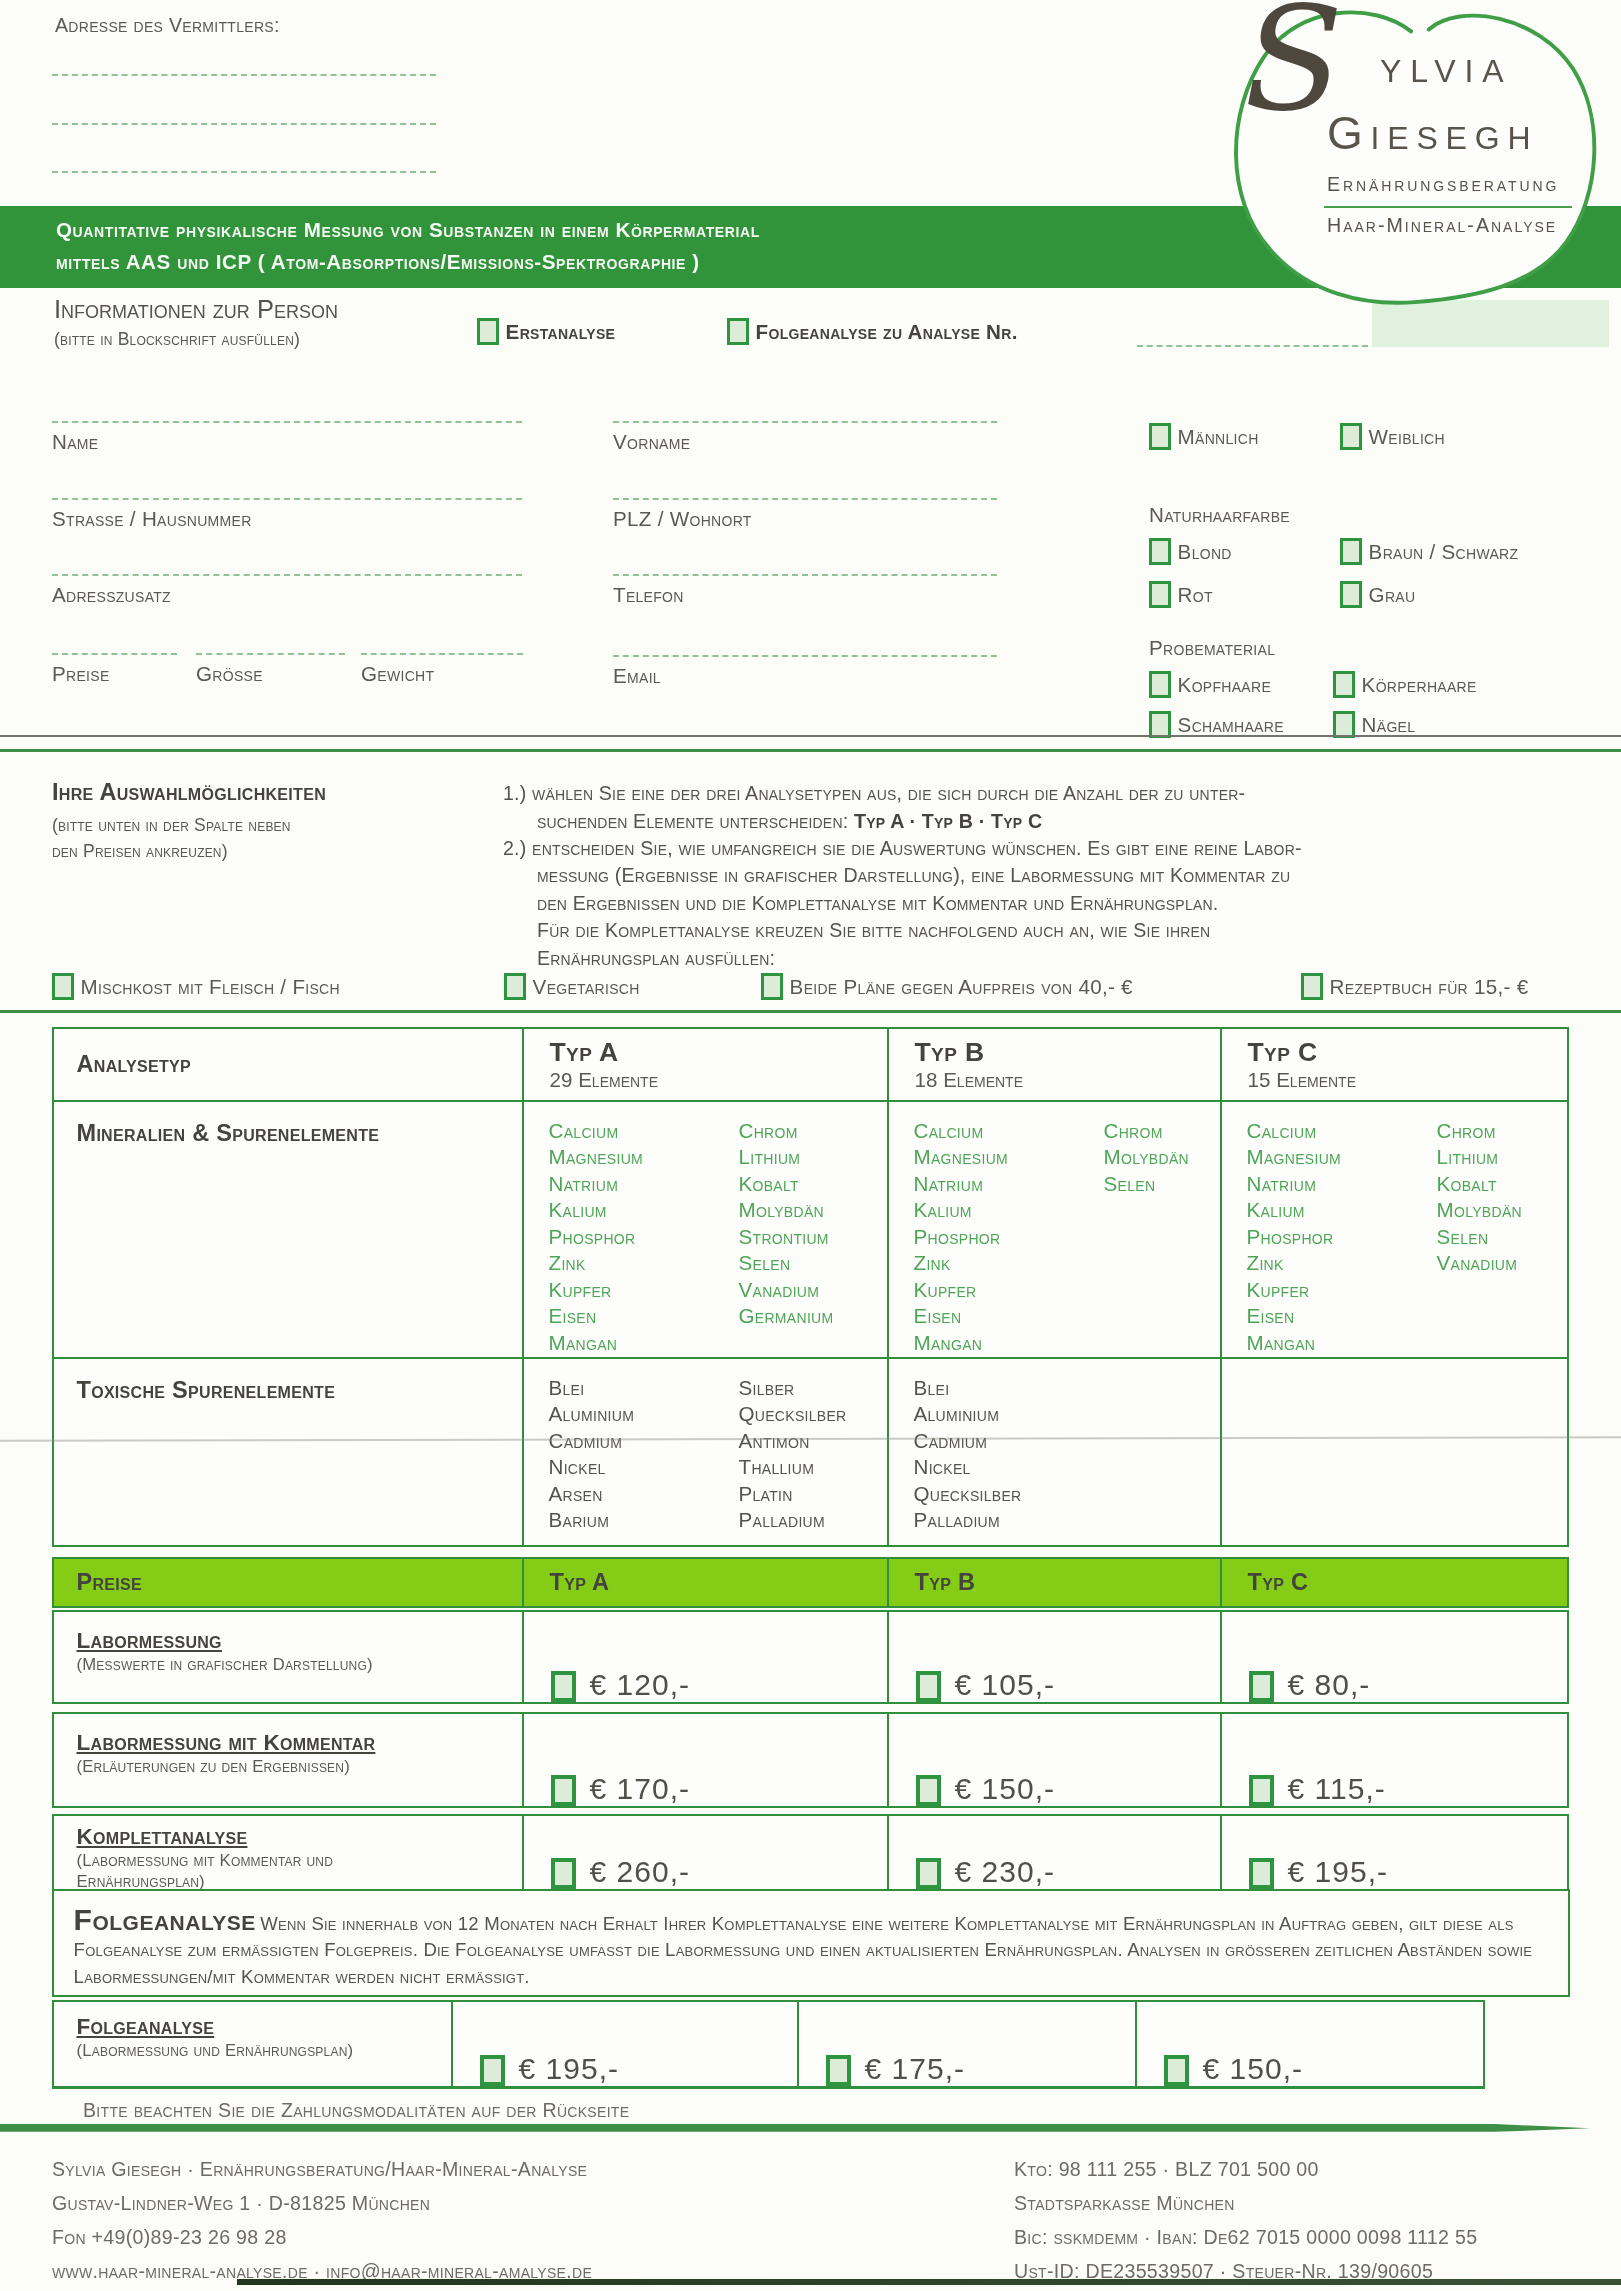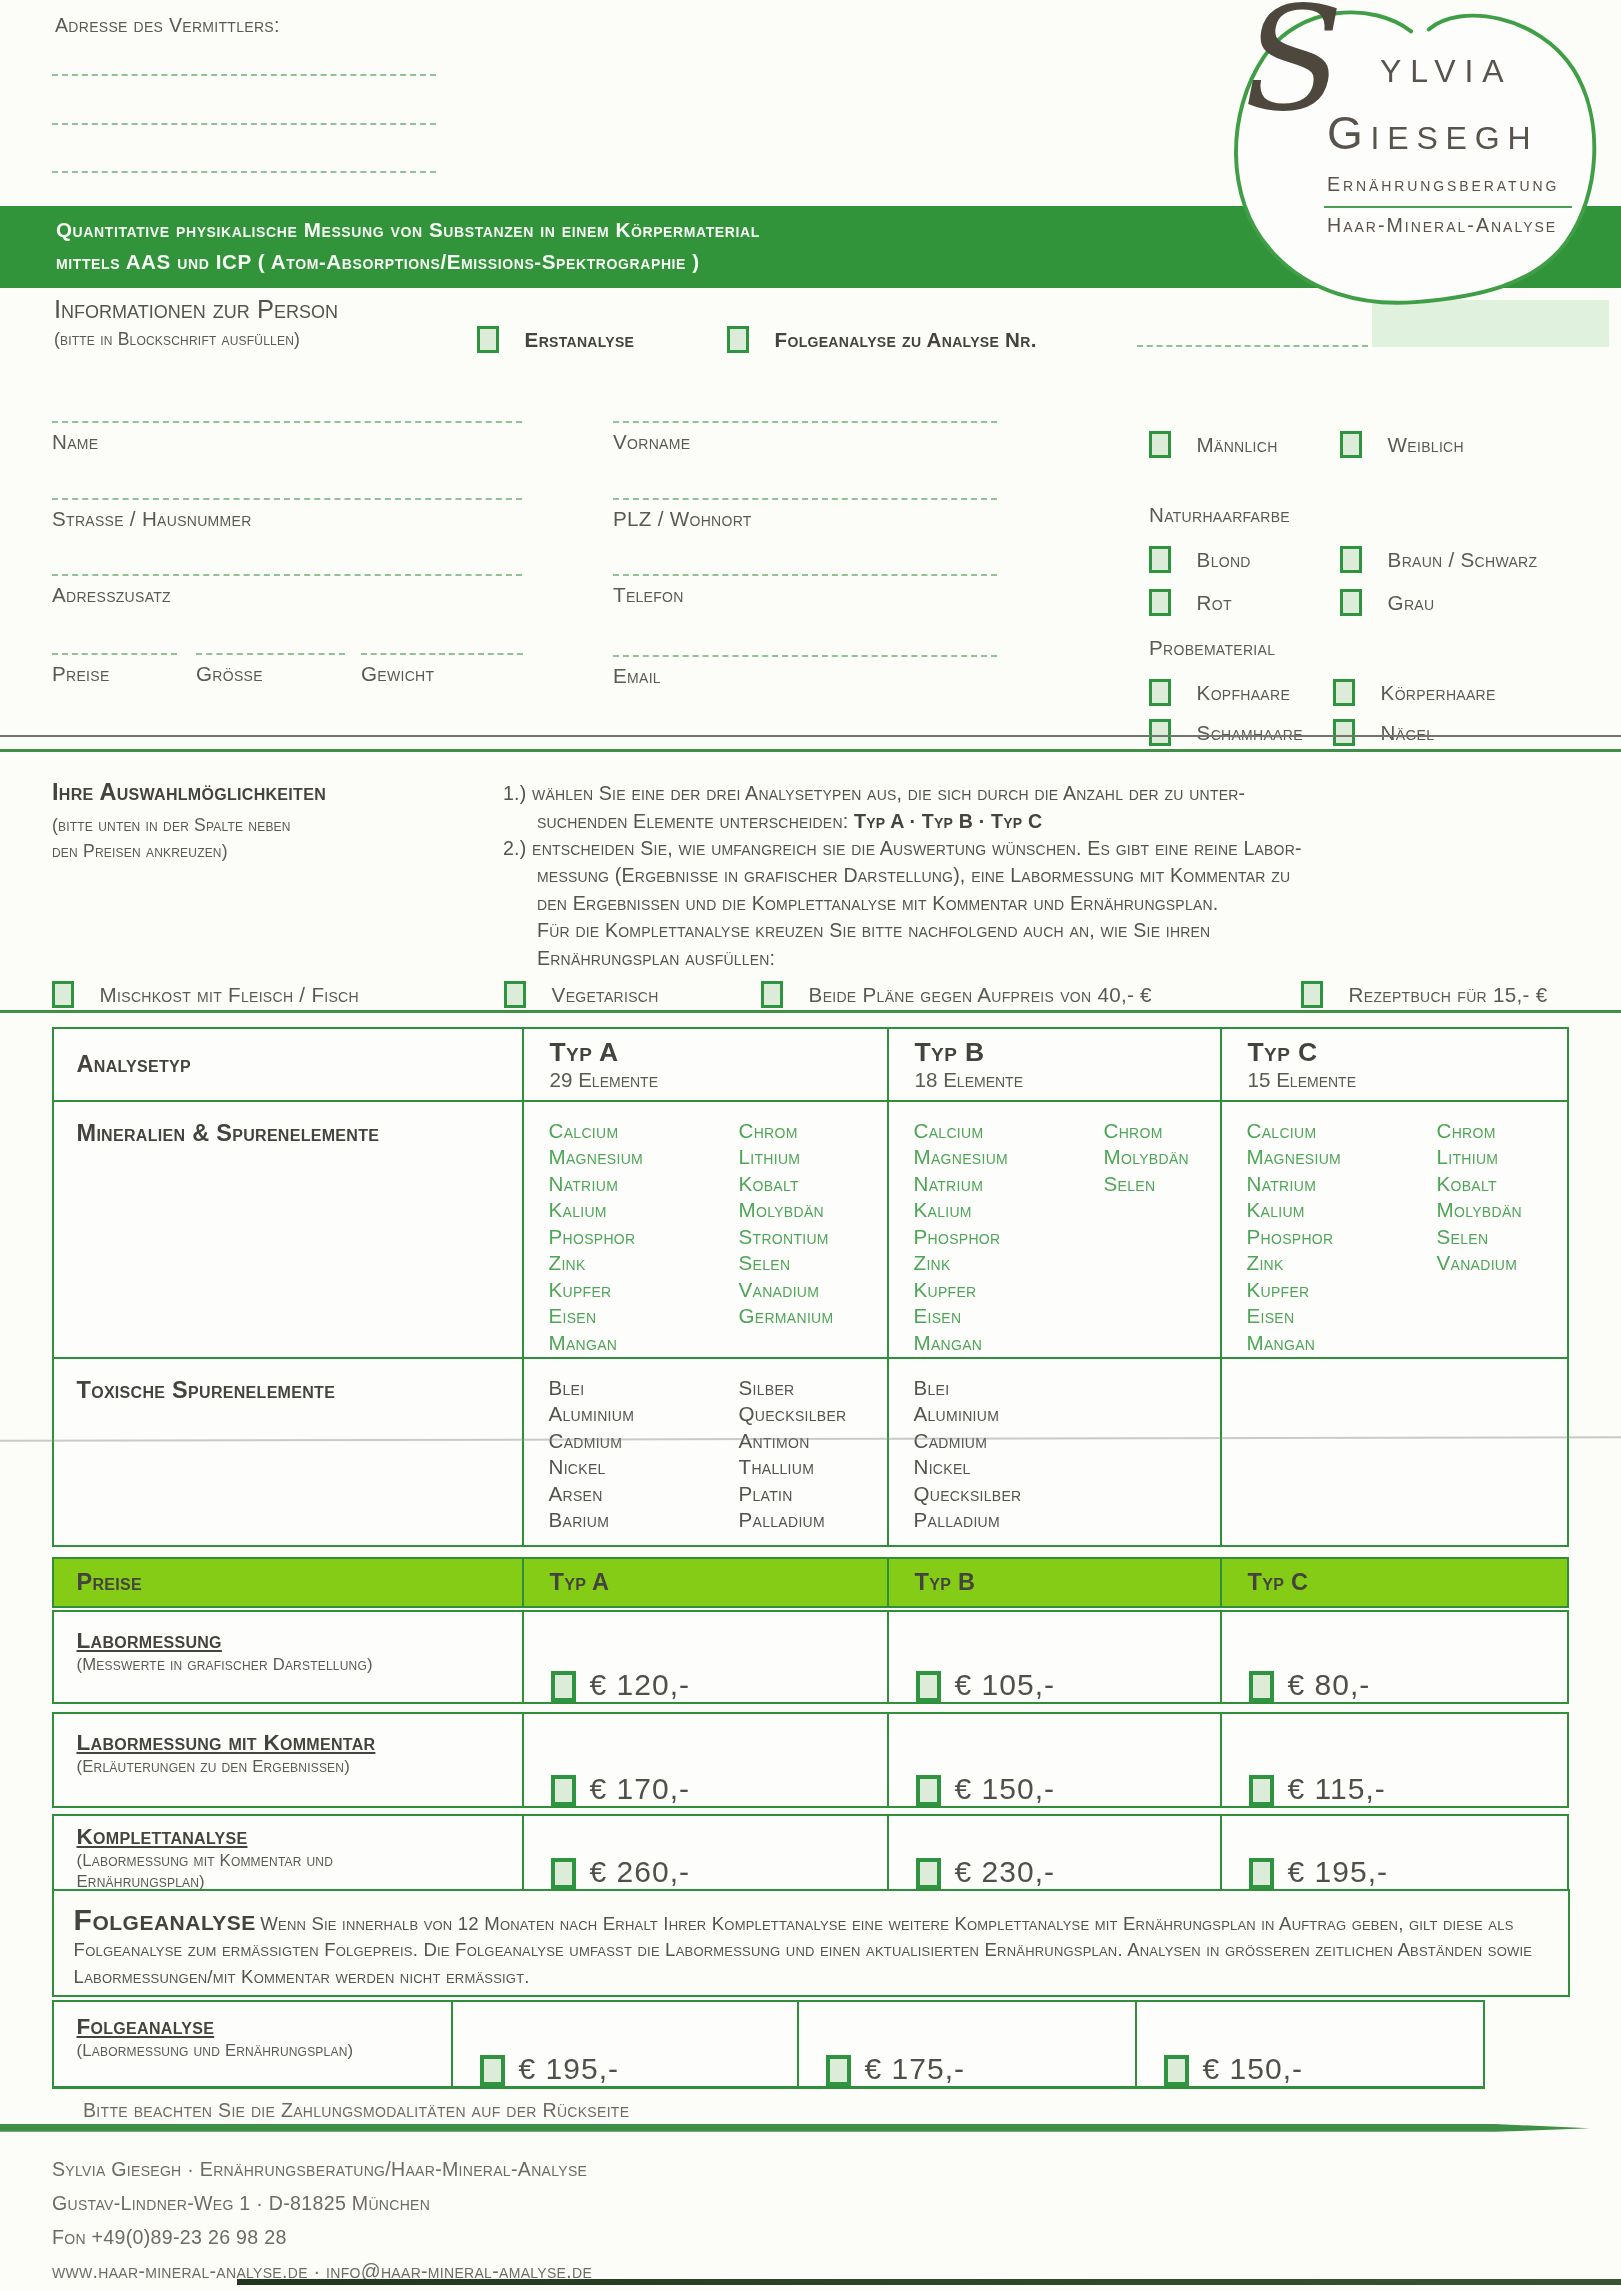--- a/index.html
+++ b/index.html
@@ -9,21 +9,21 @@
     background:#fcfcf9; font-family:"Liberation Sans", sans-serif;
     overflow:hidden; color:#55534d;
   }
   .abs { position:absolute; }
   .sc  { font-variant:small-caps; }
   .lbl { font-variant:small-caps; color:#5b5953; font-size:20.6px; letter-spacing:0.3px; }
   .sm  { font-variant:small-caps; color:#5b5953; font-size:17.6px; letter-spacing:0.2px; }
   .bh  { font-variant:small-caps; color:#45433e; font-weight:bold; letter-spacing:0.3px; }
   .dash { border-top:2px dashed #8fc294; }
   .field { position:absolute; border-top:2px dashed #8fc294; padding-top:6.9px; }
-  .cbitem { position:absolute; display:flex; align-items:flex-start; gap:26px;margin-top:8px; }
+  .cbitem { position:absolute; display:flex; align-items:flex-start; gap:7px; }
   .cb { flex:0 0 auto; width:21.6px; height:26.5px; border:3.9px solid #2f9440; background:#ddecd9; margin-top:0px; }
   .cb-lg { flex:0 0 auto; width:24.5px; height:31px; border:4.9px solid #2f9440; background:#ddecd9; }
   .cblabel { font-variant:small-caps; color:#5b5953; font-size:20.6px; letter-spacing:0.3px; padding-top:2px; }
   .cblabel.b { font-weight:bold; color:#45433e; }
   .banner { position:absolute; left:0; top:206px; width:1621px; height:82px; background:#31943a; z-index:1; }
   .banner-line { position:absolute; left:56px; color:#f6faf4; font-weight:bold; font-size:20.6px;
                  font-variant:small-caps; letter-spacing:0.6px; white-space:nowrap; }
   .logo { position:absolute; left:1209px; top:0; width:413px; height:308px; z-index:2; }
   .grid4 { position:absolute; display:grid; border:2px solid #2f8f3b; background:#fdfdfb; }
   .cols-main { grid-template-columns:468px 365px 333px 347px; }
@@ -414,18 +414,24 @@
   <div class="abs sc" style="left:83px;top:2099px;font-size:19.6px;color:#6d6b64;letter-spacing:0.3px">Bitte beachten Sie die Zahlungsmodalitäten auf der Rückseite</div>
 
   <div class="abs" style="left:0;top:2124px;width:1590px;height:7.8px;background:#3f8f46;clip-path:polygon(0 0,94% 0,100% 55%,94% 100%,0 100%)"></div>
 
   <div class="abs" style="left:52px;top:2152px">
     <div class="fnote">Sylvia Giesegh · Ernährungsberatung/Haar-Mineral-Analyse</div>
     <div class="fnote">Gustav-Lindner-Weg 1 · D-81825 München</div>
     <div class="fnote">Fon +49(0)89-23 26 98 28</div>
     <div class="fnote">www.haar-mineral-analyse.de · info@haar-mineral-amalyse.de</div>
   </div>
+  <div class="abs" style="left:1014px;top:2152px">
+    <div class="fnote">Kto: 98 111 255 · BLZ 701 500 00</div>
+    <div class="fnote">Stadtsparkasse München</div>
+    <div class="fnote">Bic: sskmdemm · Iban: De62 7015 0000 0098 1112 55</div>
+    <div class="fnote">Ust-ID: DE235539507 · Steuer-Nr. 139/90605</div>
+  </div>
 
   <div class="crease" style="top:1438px"></div>
   <div class="abs" style="left:237px;top:2279px;width:1384px;height:5.9px;background:linear-gradient(90deg,#22351f,#3b5335)"></div>
 
 </div>
 
 
 </body></html>

